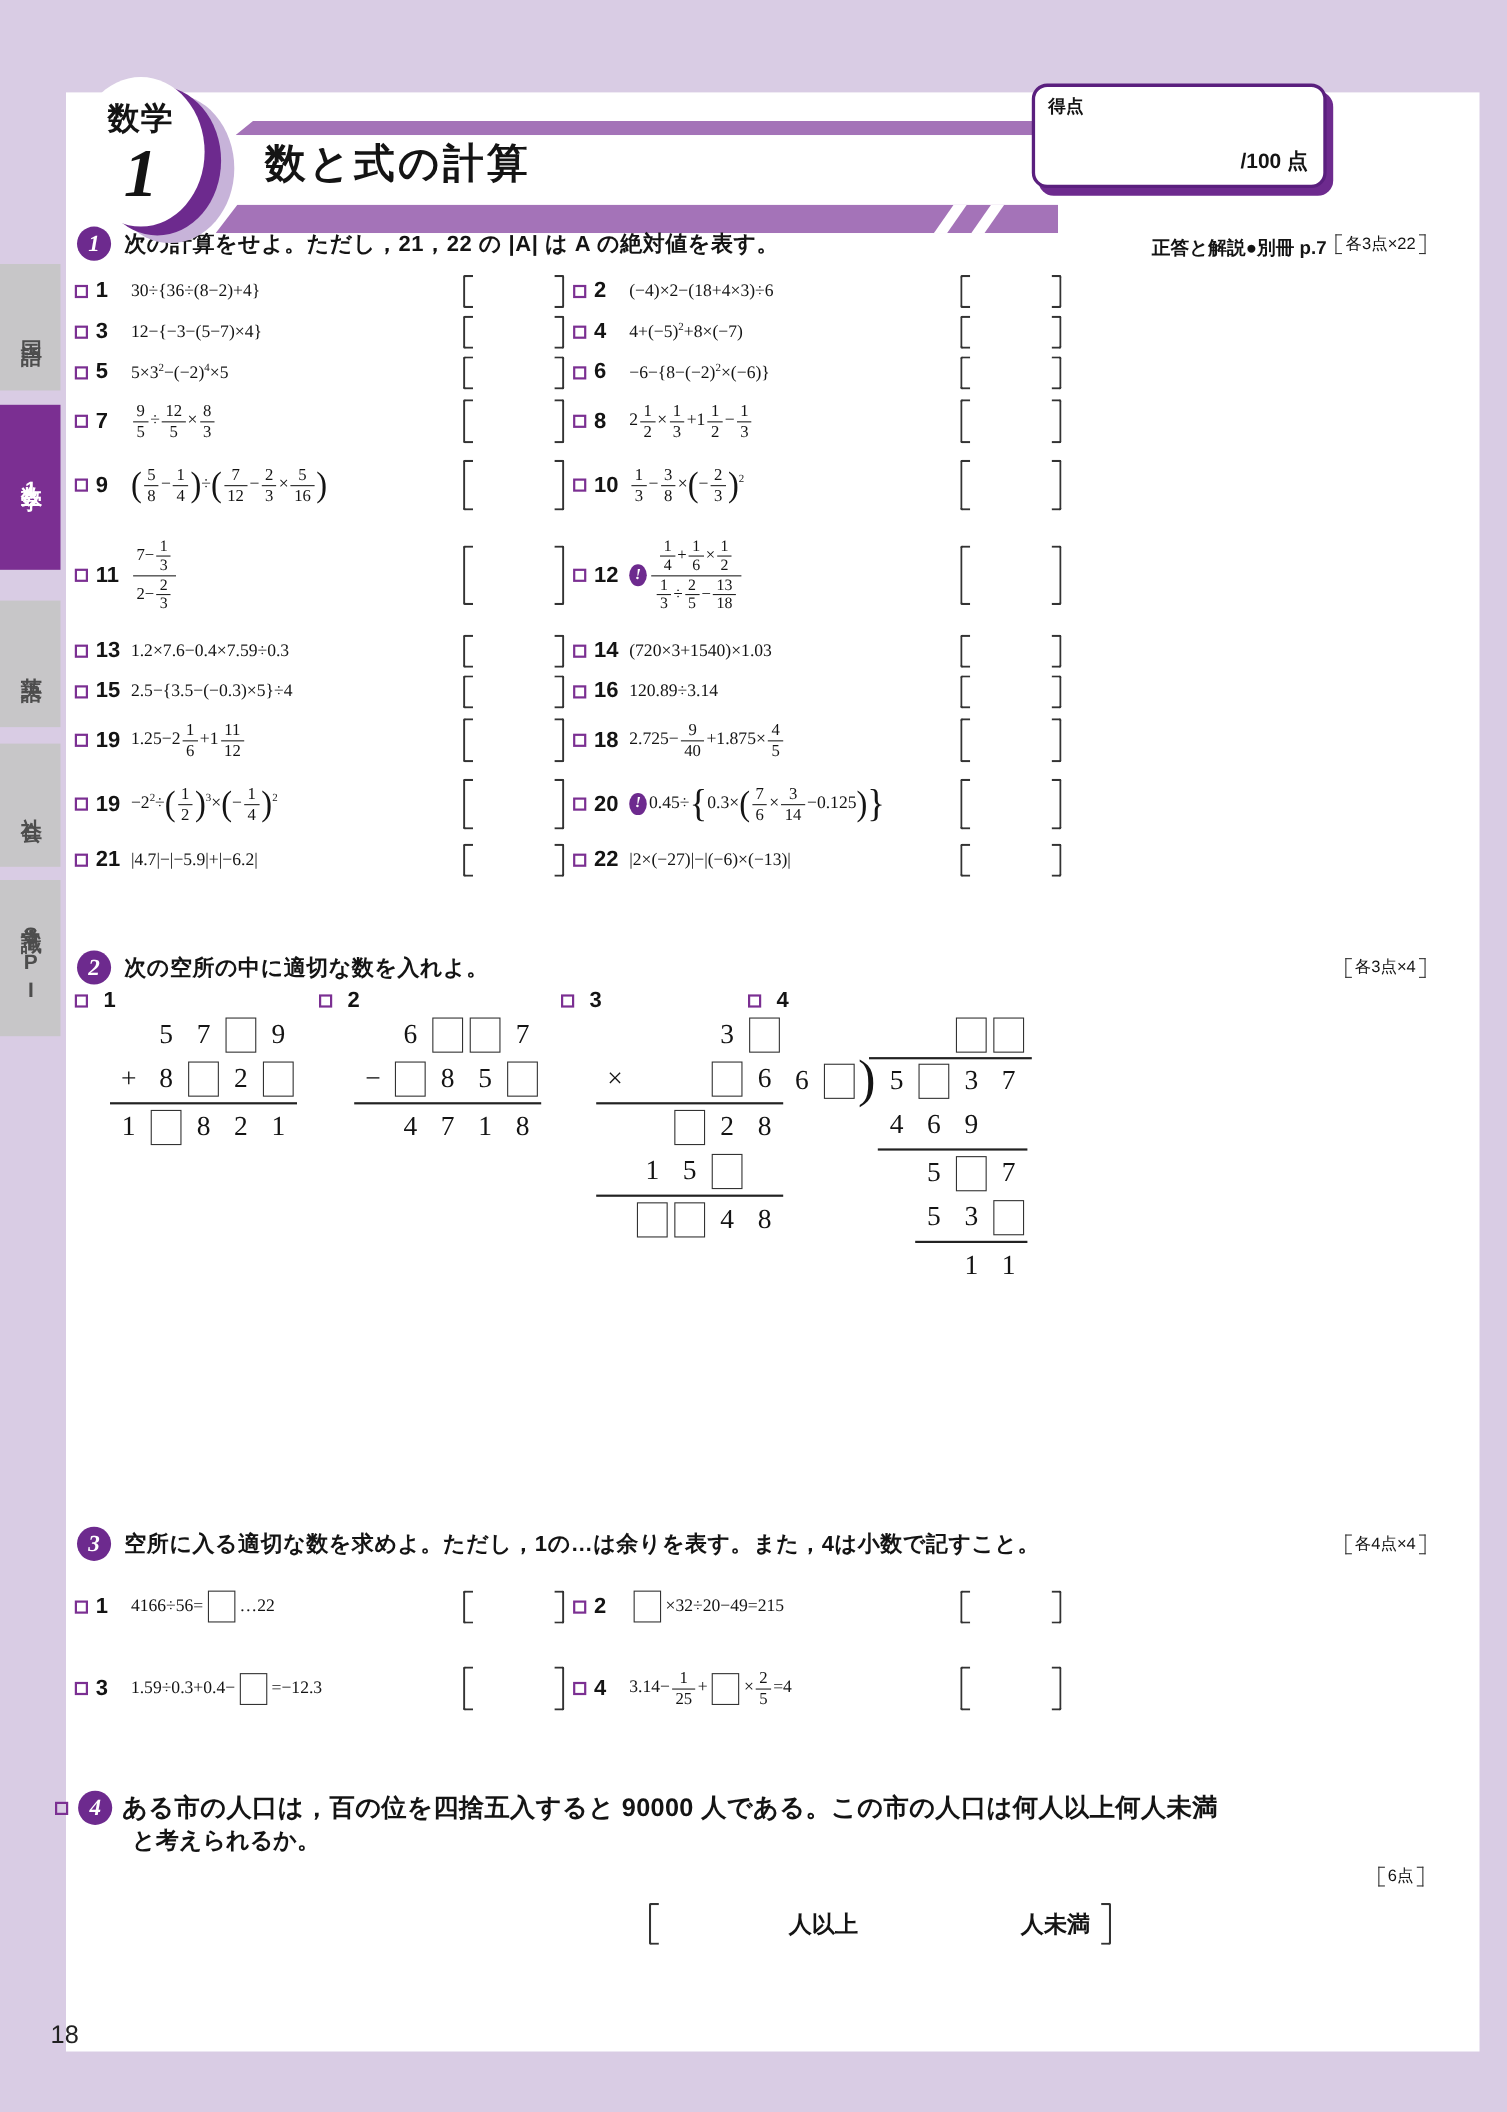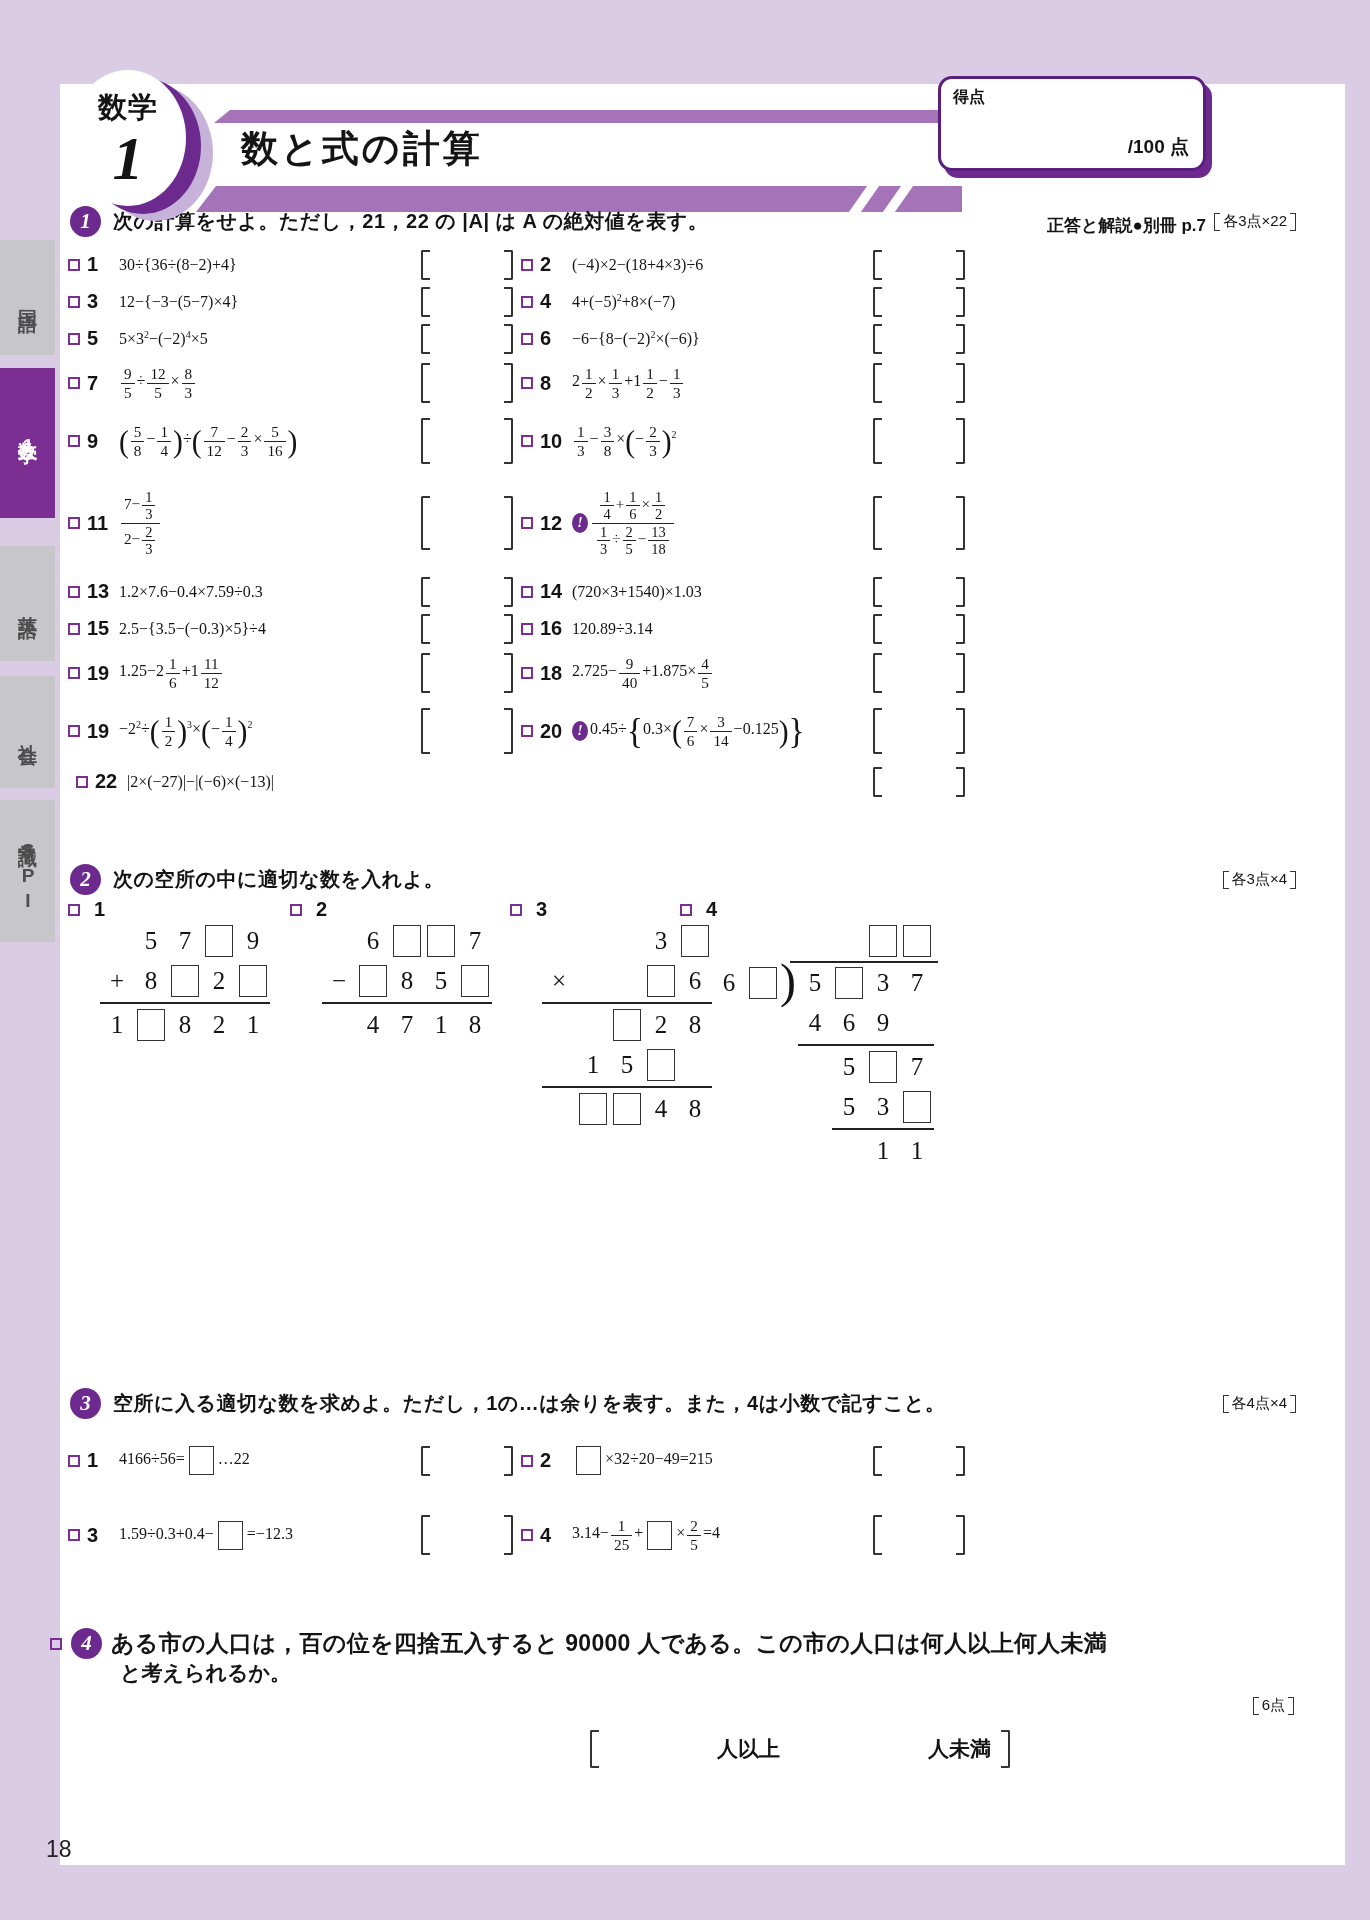--- a/index.html
+++ b/index.html
@@ -333,20 +333,29 @@
         <div class="pnum">20</div>
         <div class="bang">!</div>
         <div class="expr">0.45÷<span class="bb">{</span>0.3×<span class="bp">(</span><span class="frac"><span class="num">7</span><span class="den">6</span></span>×<span class="frac"><span class="num">3</span><span class="den">14</span></span>−0.125<span class="bp">)</span><span class="bb">}</span></div>
         <div class="ans" style="height: 46px;">
           <div class="bL"></div>
           <div class="bR"></div>
         </div>
       </div>
     </div>
     <div class="prow" style="min-height: 37px;">
+      <div class="prob left">
+        <div class="chk"></div>
+        <div class="pnum">21</div>
+        <div class="expr">|4.7|−|−5.9|+|−6.2|</div>
+        <div class="ans" style="height: 30px;">
+          <div class="bL"></div>
+          <div class="bR"></div>
+        </div>
+      </div>
       <div class="prob right">
         <div class="chk"></div>
         <div class="pnum">22</div>
         <div class="expr">|2×(−27)|−|(−6)×(−13)|</div>
         <div class="ans" style="height: 30px;">
           <div class="bL"></div>
           <div class="bR"></div>
         </div>
       </div>
     </div>

